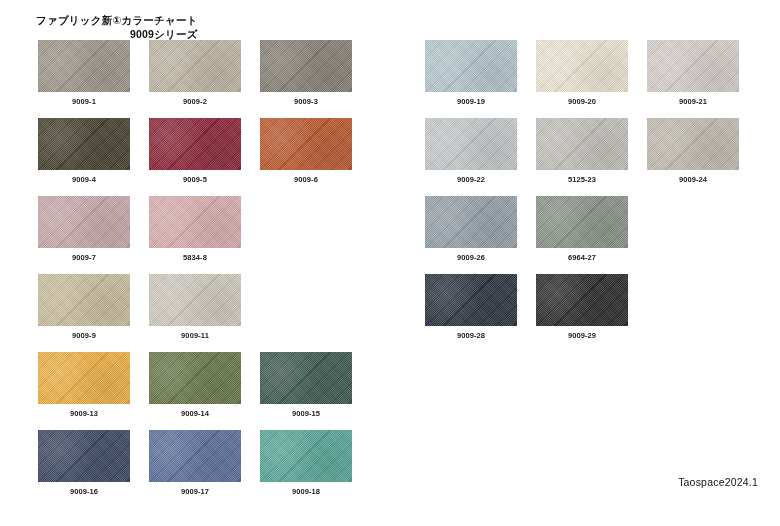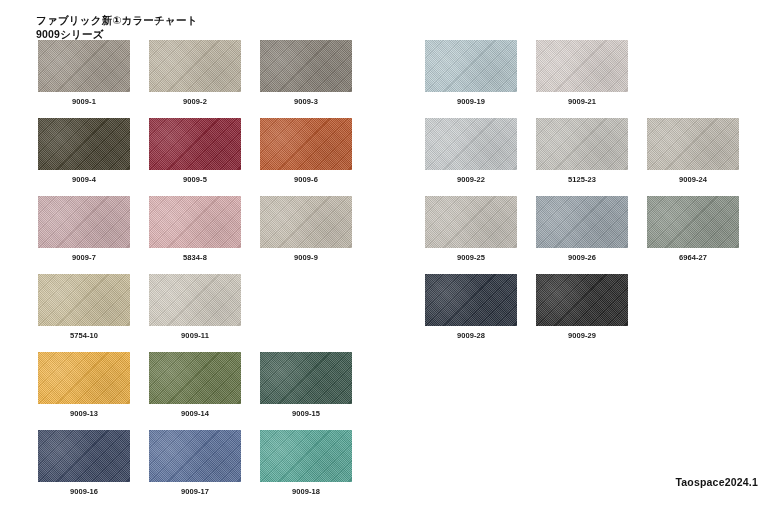--- a/index.html
+++ b/index.html
@@ -17,20 +17,21 @@
     color: #1a1a1a;
     -webkit-font-smoothing: antialiased;
   }
 
   
   #chart-header {
     position: absolute;
     left: 36px;
     top: 14px;
     line-height: 1.32;
+    text-align: right;
   }
   #chart-header .title-line {
     font-size: 10.5px;
     font-weight: bold;
     letter-spacing: 0.2px;
     white-space: nowrap;
     color: #141414;
   }
 
   
@@ -92,21 +93,21 @@
     color: #1a1a1a;
     white-space: nowrap;
   }
 
   
   #chart-footer {
     position: absolute;
     right: 22px;
     bottom: 38px;
     font-size: 10.5px;
-    font-weight: bold;
+    font-weight: normal;
     letter-spacing: 0.2px;
     color: #141414;
     white-space: nowrap;
   }
 </style>
 </head>
 <body>
 
 <div id="chart-header">
   <div class="title-line">ファブリック新①カラーチャート</div>
@@ -144,29 +145,25 @@
     </div>
     <div class="swatch-row">
       <div class="swatch-cell">
         <div class="swatch-chip" style="background-color: rgb(206, 173, 176);"></div>
         <div class="swatch-label">9009-7</div>
       </div>
       <div class="swatch-cell">
         <div class="swatch-chip" style="background-color: rgb(223, 179, 180);"></div>
         <div class="swatch-label">5834-8</div>
       </div>
-      <div class="swatch-cell">
-        <div class="swatch-chip" style="background-color: rgb(202, 194, 180);"></div>
+    </div>
+    <div class="swatch-row">
+      <div class="swatch-cell">
+        <div class="swatch-chip" style="background-color: rgb(207, 195, 160);"></div>
         <div class="swatch-label">9009-9</div>
-      </div>
-    </div>
-    <div class="swatch-row">
-      <div class="swatch-cell">
-        <div class="swatch-chip" style="background-color: rgb(207, 195, 160);"></div>
-        <div class="swatch-label">5754-10</div>
       </div>
       <div class="swatch-cell">
         <div class="swatch-chip" style="background-color: rgb(214, 208, 196);"></div>
         <div class="swatch-label">9009-11</div>
       </div>
     </div>
     <div class="swatch-row">
       <div class="swatch-cell">
         <div class="swatch-chip" style="background-color: rgb(245, 181, 69);"></div>
         <div class="swatch-label">9009-13</div>
@@ -196,44 +193,44 @@
     </div>
   </div>
 
 <div class="panel" id="panel-right">
     <div class="swatch-row">
       <div class="swatch-cell">
         <div class="swatch-chip" style="background-color: rgb(186, 205, 211);"></div>
         <div class="swatch-label">9009-19</div>
       </div>
       <div class="swatch-cell">
+        <div class="swatch-chip" style="background-color: rgb(244, 236, 217);"></div>
+        <div class="swatch-label">9009-20</div>
+      </div>
+      <div class="swatch-cell">
         <div class="swatch-chip" style="background-color: rgb(221, 213, 209);"></div>
         <div class="swatch-label">9009-21</div>
       </div>
     </div>
     <div class="swatch-row">
       <div class="swatch-cell">
         <div class="swatch-chip" style="background-color: rgb(203, 207, 209);"></div>
         <div class="swatch-label">9009-22</div>
       </div>
       <div class="swatch-cell">
         <div class="swatch-chip" style="background-color: rgb(200, 198, 192);"></div>
         <div class="swatch-label">5125-23</div>
       </div>
       <div class="swatch-cell">
         <div class="swatch-chip" style="background-color: rgb(198, 193, 182);"></div>
         <div class="swatch-label">9009-24</div>
       </div>
     </div>
     <div class="swatch-row">
       <div class="swatch-cell">
-        <div class="swatch-chip" style="background-color: rgb(201, 196, 187);"></div>
-        <div class="swatch-label">9009-25</div>
-      </div>
-      <div class="swatch-cell">
         <div class="swatch-chip" style="background-color: rgb(154, 165, 173);"></div>
         <div class="swatch-label">9009-26</div>
       </div>
       <div class="swatch-cell">
         <div class="swatch-chip" style="background-color: rgb(141, 150, 140);"></div>
         <div class="swatch-label">6964-27</div>
       </div>
     </div>
     <div class="swatch-row">
       <div class="swatch-cell">

